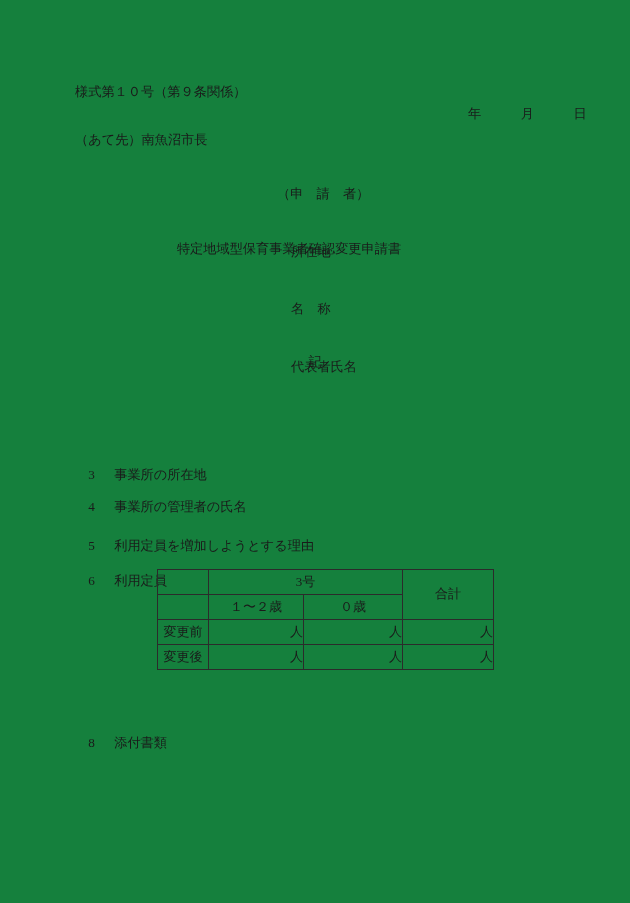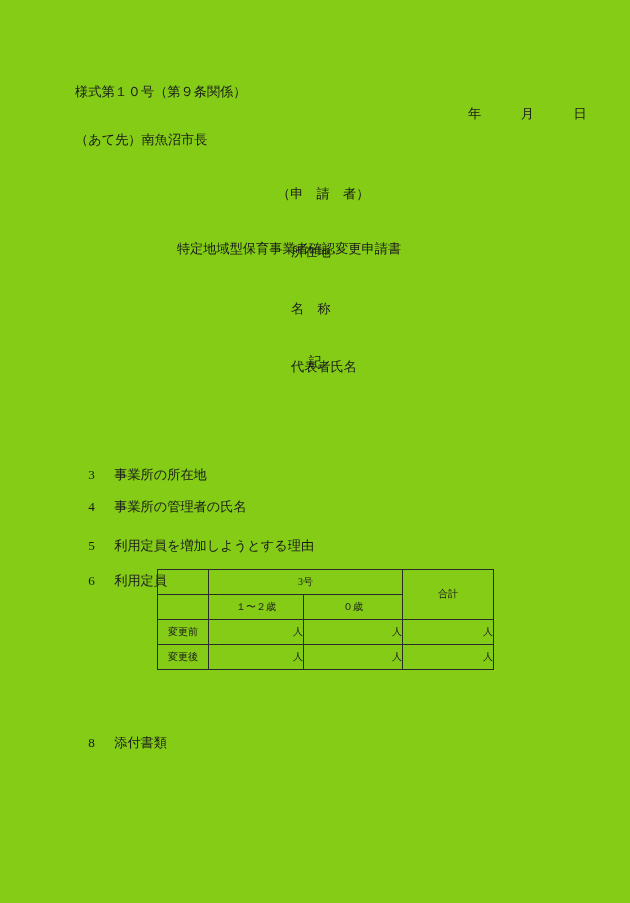--- a/index.html
+++ b/index.html
@@ -8,21 +8,21 @@
     background: #ffffff;
   }
   body {
     font-family: "Liberation Serif", "DejaVu Serif", serif;
     color: #1a1a1a;
   }
   .page {
     position: relative;
     width: 630px;
     height: 903px;
-    background: #84cc16;
+    background: #15803d;
     overflow: hidden;
     font-size: 13.2px;
     line-height: 1.45;
   }
   .abs { position: absolute; white-space: pre; }
 
   
   .form-no     { left: 75px;  top: 82px; }
   .date-top    { left: 468px; top: 104px; letter-spacing: 0; }
   .addressee   { left: 75px;  top: 130px; }
@@ -61,21 +61,21 @@
   .item-8 { left: 75px; top: 714px; }
 
   .item-7 .date-inline { display: inline-block; padding-left: 104px; }
 
   
   .capacity-table {
     position: absolute;
     left: 157px;
     top: 569px;
     border-collapse: collapse;
-    font-size: 10px;
+    font-size: 13px;
     table-layout: fixed;
   }
   .capacity-table td, .capacity-table th {
     border: 1px solid #2b2b2b;
     font-weight: normal;
     padding: 0;
     height: 24px;
     vertical-align: middle;
   }
   .col-label { width: 51px; }

